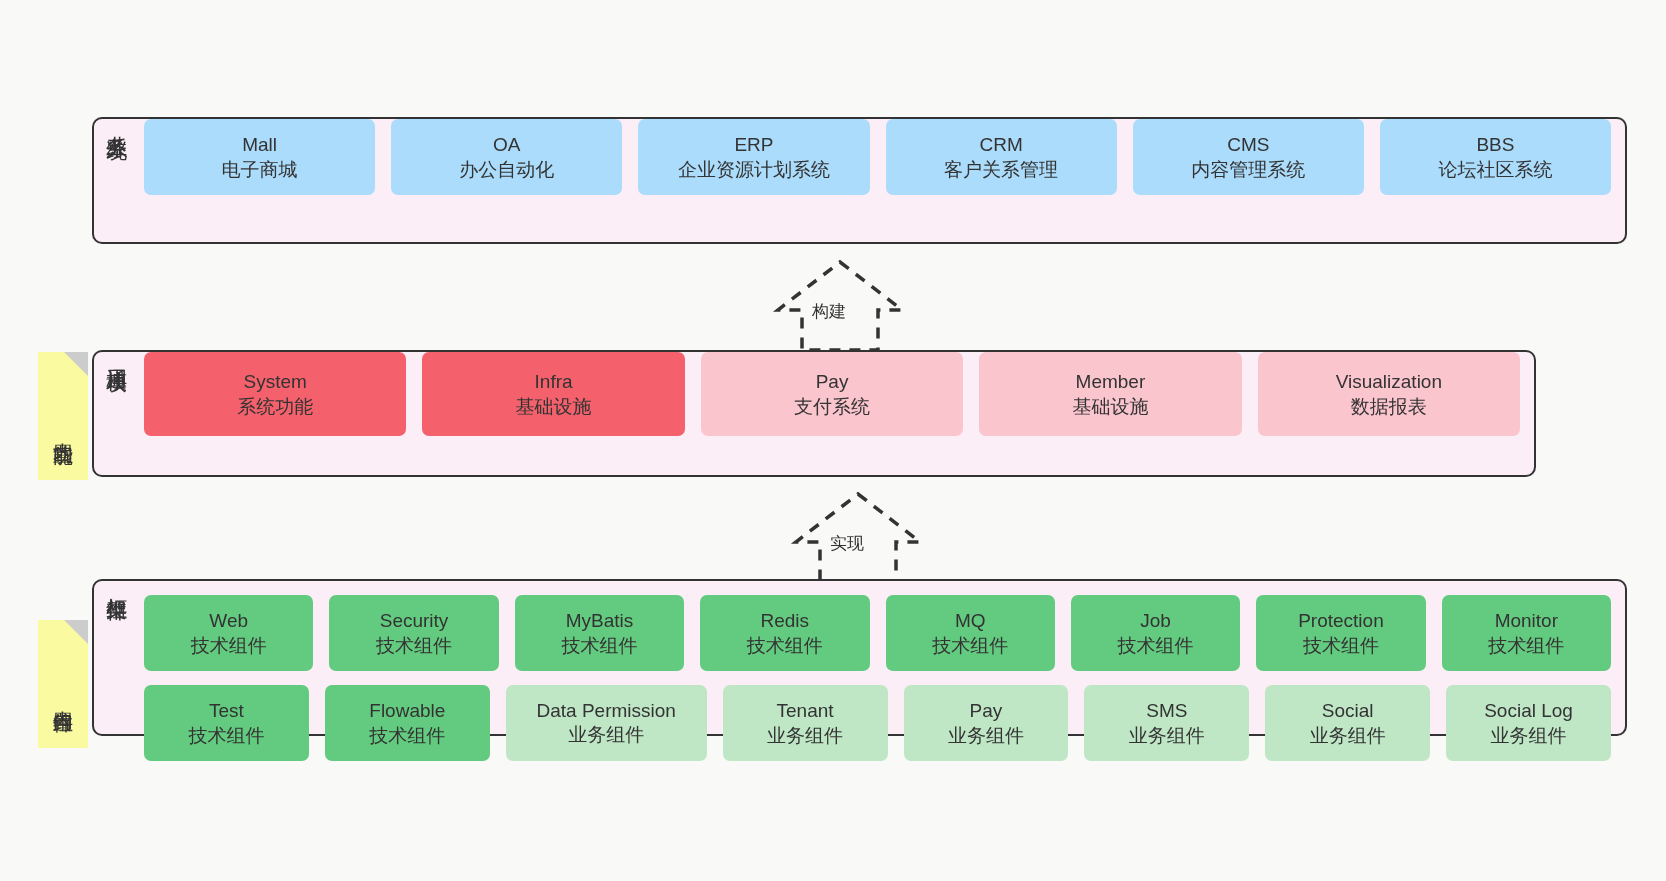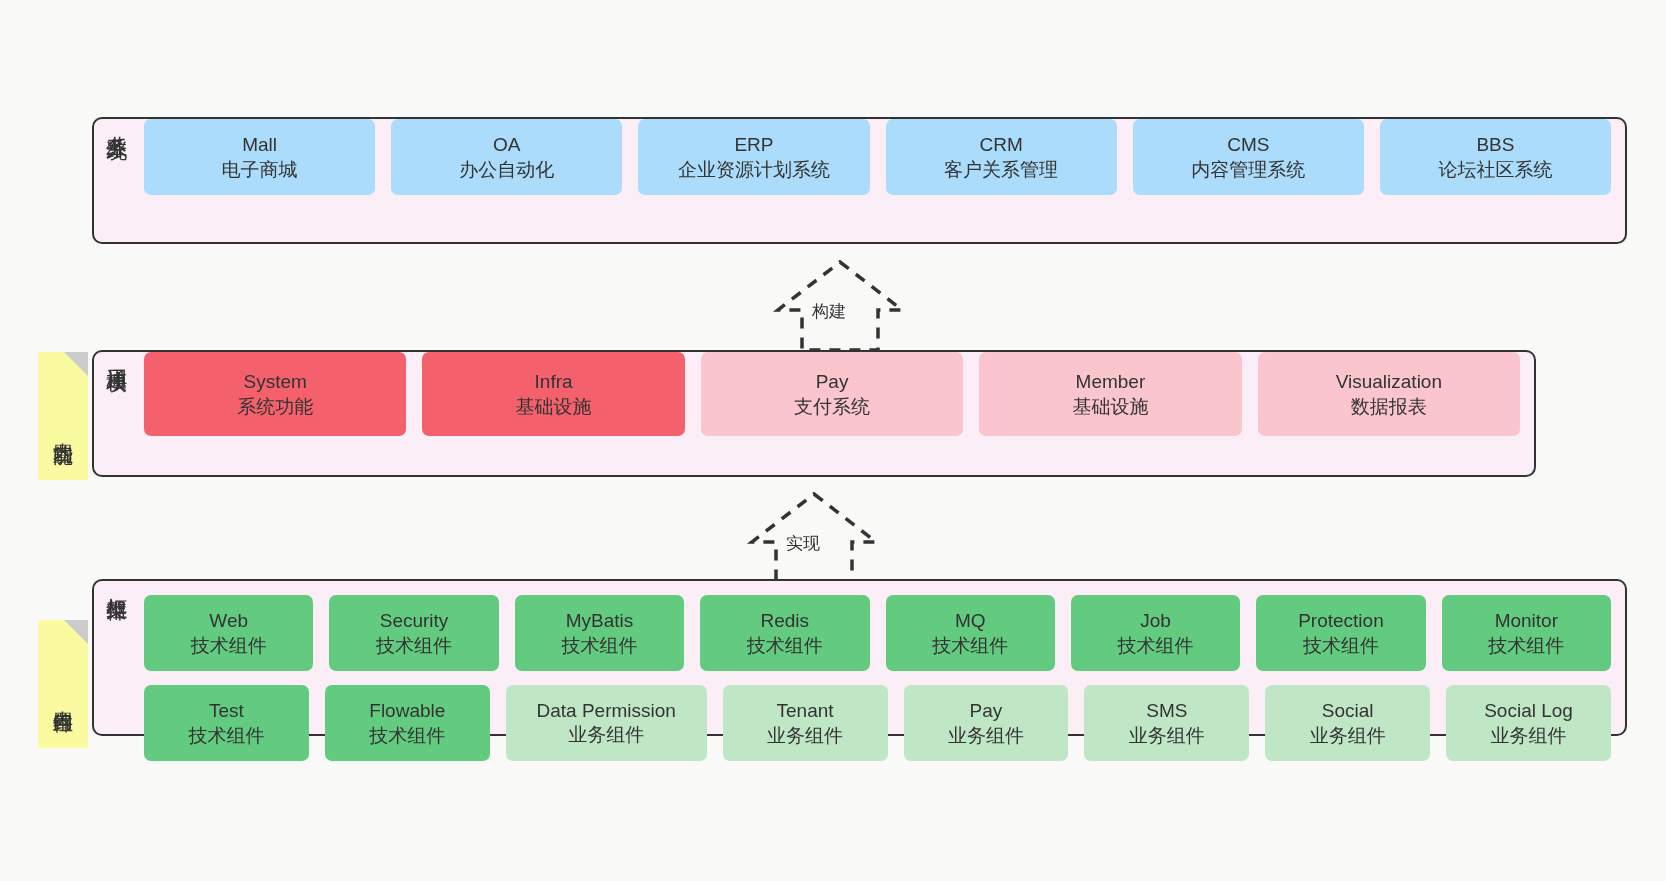--- a/index.html
+++ b/index.html
@@ -225,21 +225,21 @@
       </div>
 
       <div class="card mod-card">
         <span class="en">Visualization</span>
         <span class="cn">数据报表</span>
       </div>
 
     </div>
   </div>
 
-  <div class="connector" style="left:734px; top:490px; width:160px; height:95px;">
+  <div class="connector" style="left:778px; top:490px; width:160px; height:95px;">
     <svg width="160" height="95" viewBox="0 0 160 95">
       <path d="M 80 4 L 142 52 L 118 52 L 118 92 L 42 92 L 42 52 L 18 52 Z" fill="none" stroke="#333333" stroke-width="3.5" stroke-dasharray="11 9" stroke-linejoin="miter"></path>
     </svg>
     <span class="conn-label" style="left:52px; top:42px;">实现</span>
   </div>
 
   <div class="note" style="left:38px; top:620px; width:50px; height:128px;">
     <span class="fold"></span>
     <span class="note-label">内置组件</span>
   </div>

